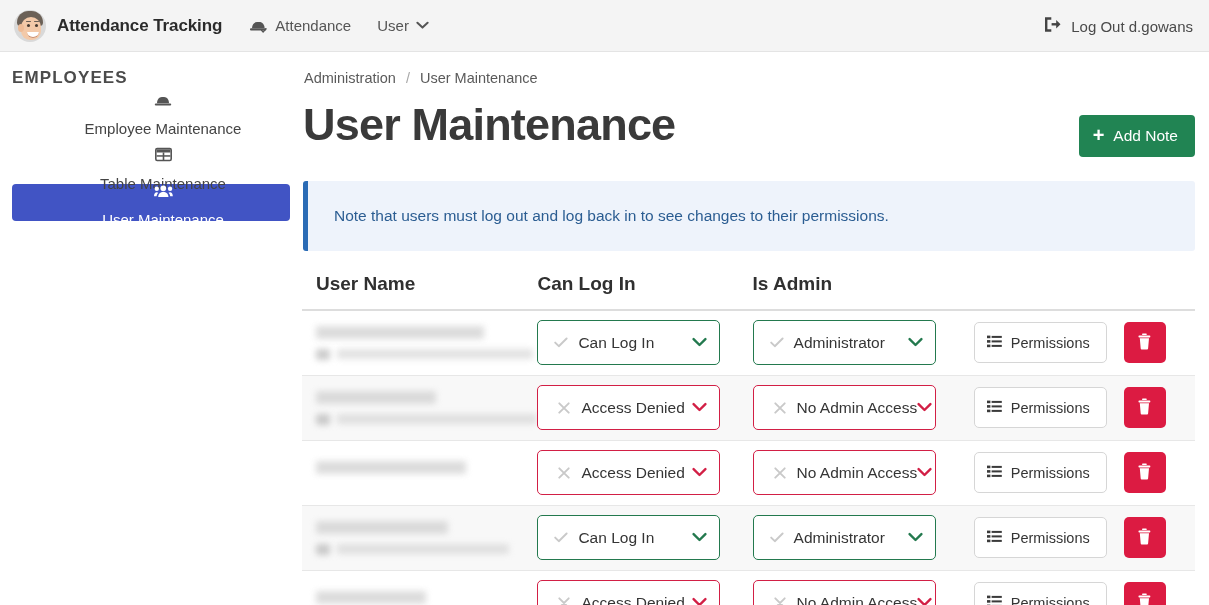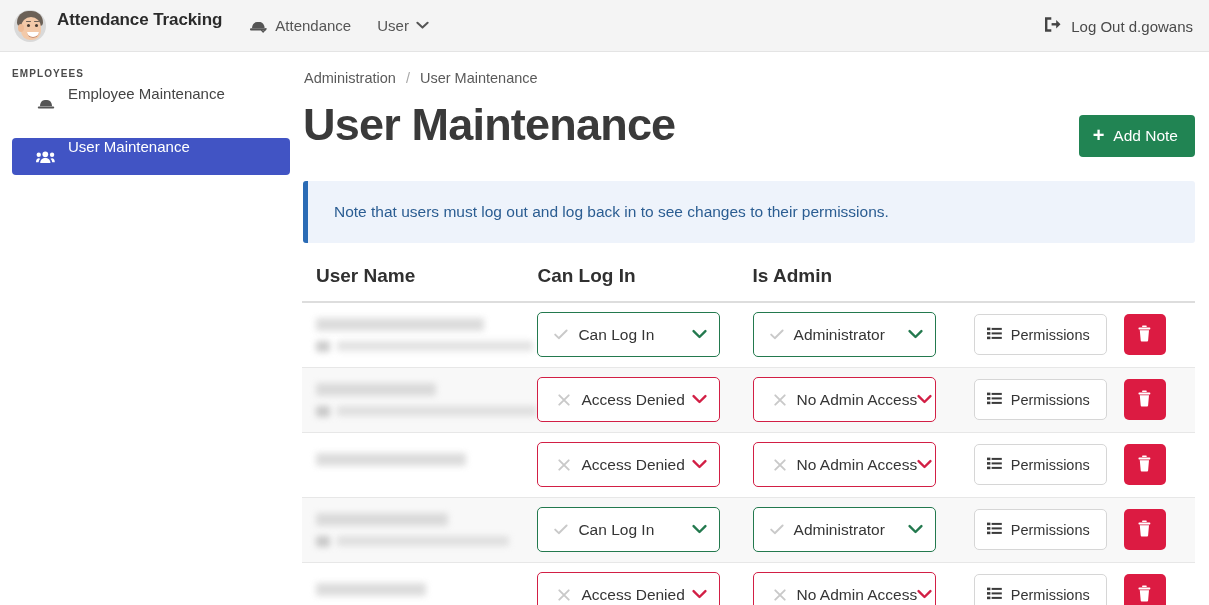--- a/index.html
+++ b/index.html
@@ -15,21 +15,21 @@
   
   .topnav {
     height: 52px;
     background: #f4f4f4;
     border-bottom: 1px solid #e4e4e4;
     display: flex;
     align-items: center;
     padding: 0 14px 0 14px;
     position: relative;
   }
-  .brand-wrap { display: flex; gap: 11px; }
+  .brand-wrap { display: flex; align-items: center; gap: 11px; }
   .avatar {
     width: 32px; height: 32px; border-radius: 50%;
     background: #d9d9d9;
     position: relative; overflow: hidden;
     flex: 0 0 auto;
   }
   .avatar .hair {
     position: absolute; left: 3px; top: 1px;
     width: 26px; height: 15px; border-radius: 13px 13px 4px 4px;
     background: #6b6056;
@@ -82,30 +82,31 @@
   
   .shell { display: flex; height: 553px; }
 
   
   .sidebar {
     width: 302px; flex: 0 0 302px;
     background: #ffffff;
     padding-top: 10px;
   }
   .side-group-label {
-    font-size: 10px; font-weight: bold; color: #4b4b4b;
+    font-size: 17px; font-weight: bold; color: #4b4b4b;
     letter-spacing: 1.1px; padding: 6px 0 6px 12px;
   }
   .side-item {
     margin: 0 12px 0 12px;
     height: 37px; border-radius: 4px;
-    display: flex; gap: 13px;
+    display: flex; align-items: center; gap: 13px;
     padding-left: 24px;
     font-size: 15px; color: #444444;
     cursor: pointer;
+    flex-direction: column;
   }
   .side-item.active { background: #4154c4; color: #ffffff; }
   .side-item .ico { width: 19px; display: flex; align-items: center; justify-content: center; }
   .side-spacer { height: 16px; }
 
   
   .main { flex: 1; padding: 0 14px 0 0; min-width: 0; position: relative; }
 
   .breadcrumb {
     font-size: 14.5px; color: #5a5a5a;
@@ -133,21 +134,21 @@
   .plus {
     font-size: 20px; line-height: 1; font-weight: bold; display: inline-block;
     transform: translateY(-1px);
   }
 
   .alert {
     margin: 24px 0 0 1px;
     background: #eef3fb;
     border-left: 5px solid #2a6bb5;
     border-radius: 3px;
-    height: 62px;
+    height: 70px;
     display: flex; align-items: center;
     padding-left: 26px;
     font-size: 15.5px; color: #2b5d92;
   }
 
   
   .tbl { width: 100%; margin-top: 22px; border-collapse: collapse; table-layout: fixed; }
   .tbl th {
     text-align: left; font-size: 19px; font-weight: bold; color: #303030;
     padding: 0 0 14px 0; border-bottom: 2px solid #dddddd;
@@ -263,20 +264,31 @@
         <svg width="18" height="13" viewBox="0 0 18 13">
           <path d="M3 9.3c0-3.4 2.1-6.2 4.8-6.2h2.4c2.7 0 4.8 2.8 4.8 6.2z" fill="#555"></path>
           <rect x="0.8" y="9.4" width="16.4" height="2.1" rx="1" fill="#555"></rect>
         </svg>
       </span>
       <span>Employee Maintenance</span>
     </div>
 
     <div class="side-spacer"></div>
 
+    <div class="side-item">
+      <span class="ico">
+        <svg width="17" height="15" viewBox="0 0 17 15">
+          <rect x="0.8" y="1.5" width="15.4" height="12" rx="1.4" fill="none" stroke="#555" stroke-width="1.6"></rect>
+          <rect x="1.6" y="2.3" width="13.8" height="3.2" fill="#555"></rect>
+          <rect x="7.7" y="5.5" width="1.6" height="8" fill="#555"></rect>
+          <rect x="1.6" y="8.2" width="13.8" height="1.5" fill="#555"></rect>
+        </svg>
+      </span>
+      <span>Table Maintenance</span>
+    </div>
     <div class="side-item active">
       <span class="ico">
         <svg width="20" height="14" viewBox="0 0 20 14">
           <circle cx="9.8" cy="4.2" r="3" fill="#fff"></circle>
           <path d="M4.4 13.2c0-3.1 2.4-5.2 5.4-5.2s5.4 2.1 5.4 5.2z" fill="#fff"></path>
           <circle cx="2.9" cy="4.6" r="2.3" fill="#fff"></circle>
           <path d="M0 12.4c0-2.5 1.3-4 2.9-4 .6 0 1.1.2 1.6.5-1 1-1.6 2.2-1.8 3.5z" fill="#fff"></path>
           <circle cx="16.9" cy="4.6" r="2.3" fill="#fff"></circle>
           <path d="M19.8 12.4c0-2.5-1.3-4-2.9-4-.6 0-1.1.2-1.6.5 1 1 1.6 2.2 1.8 3.5z" fill="#fff"></path>
         </svg>

